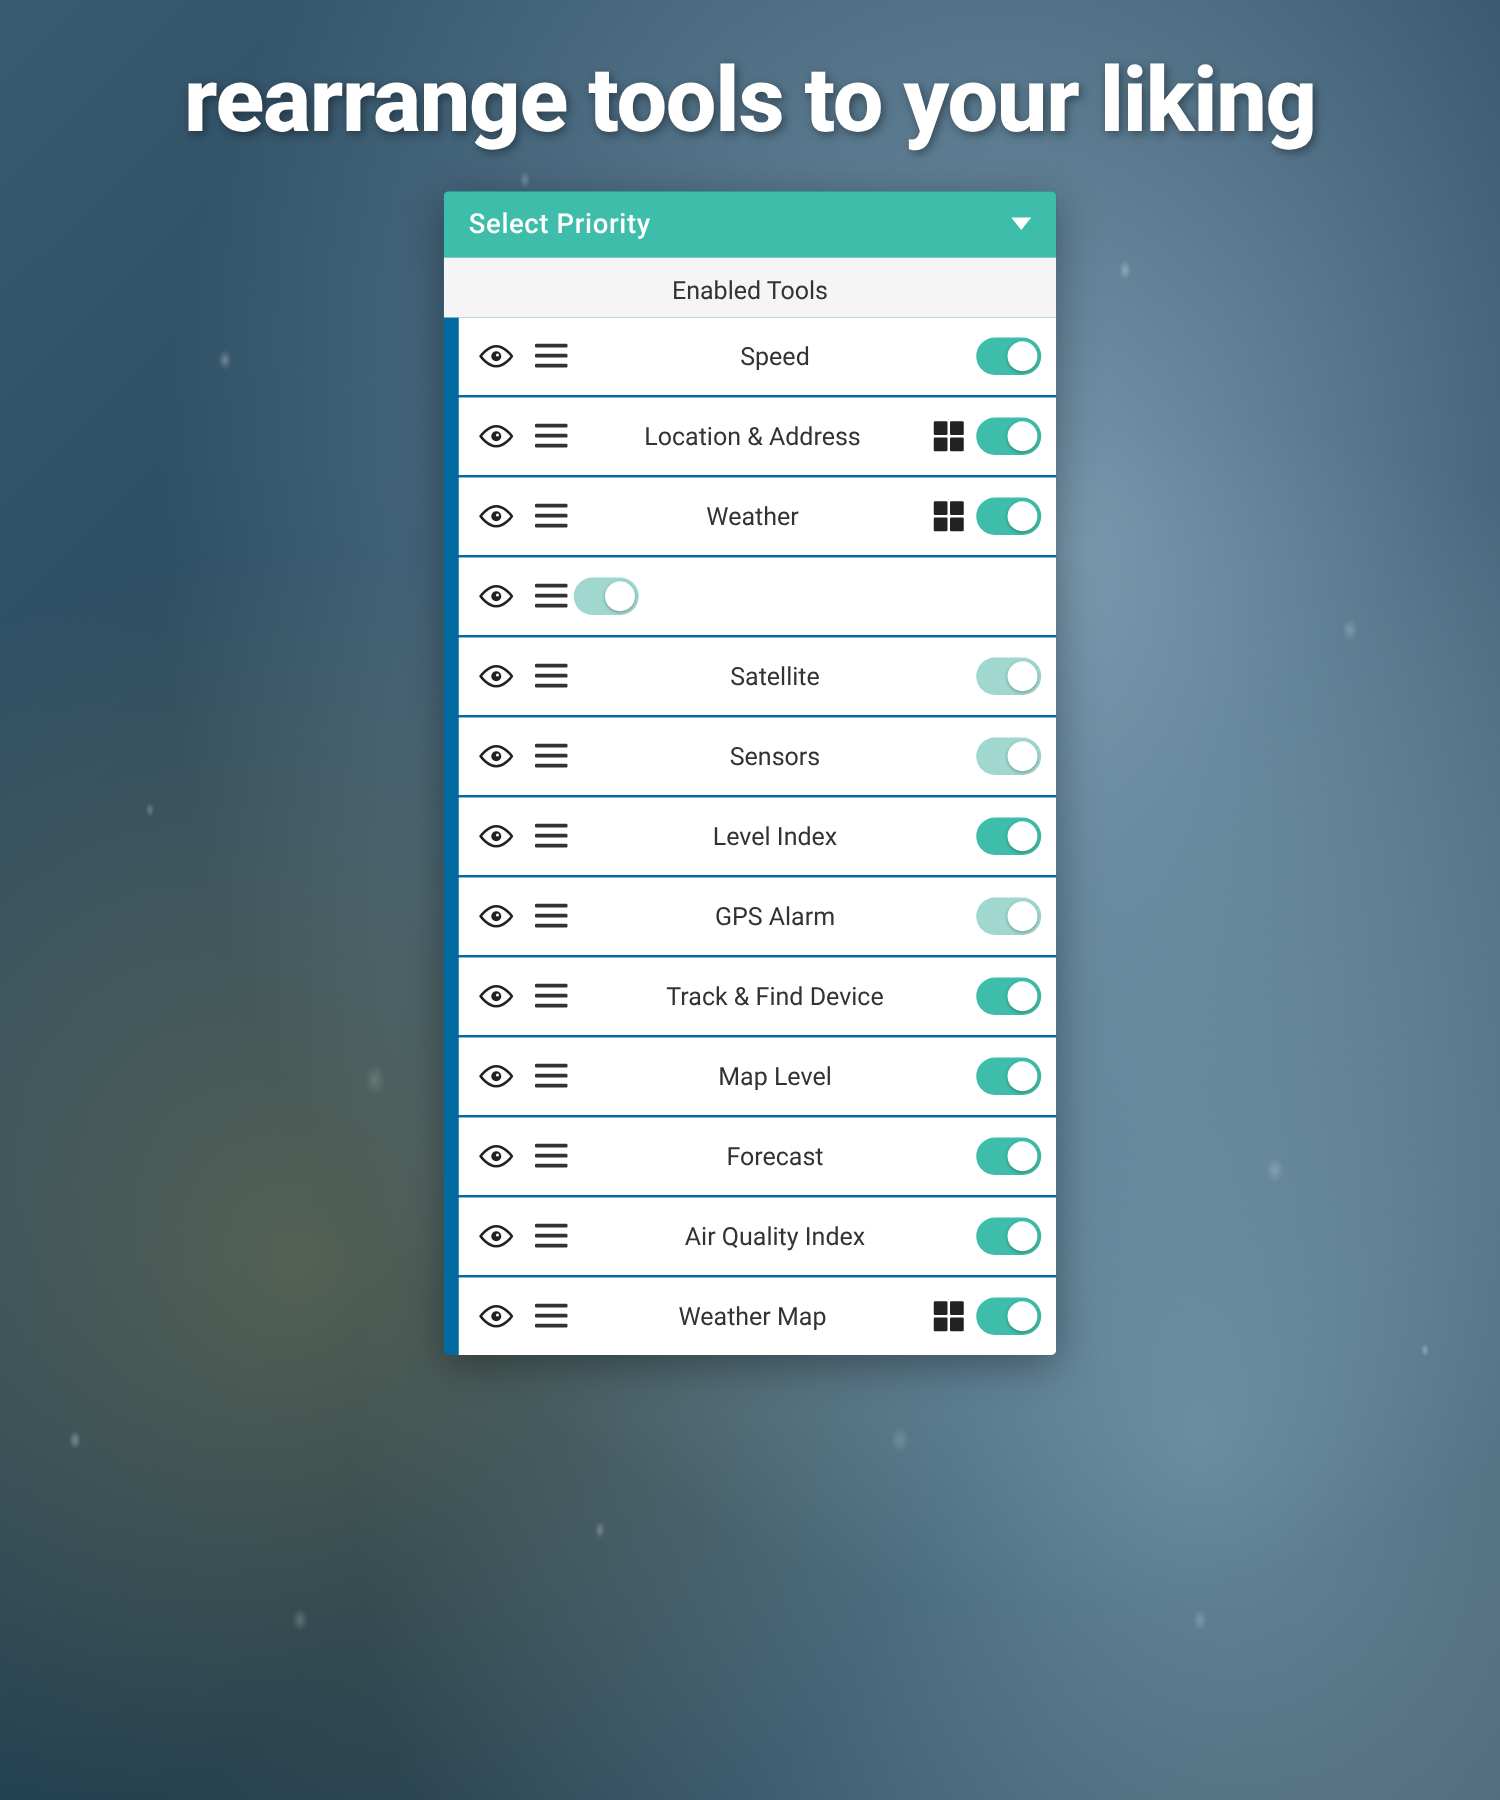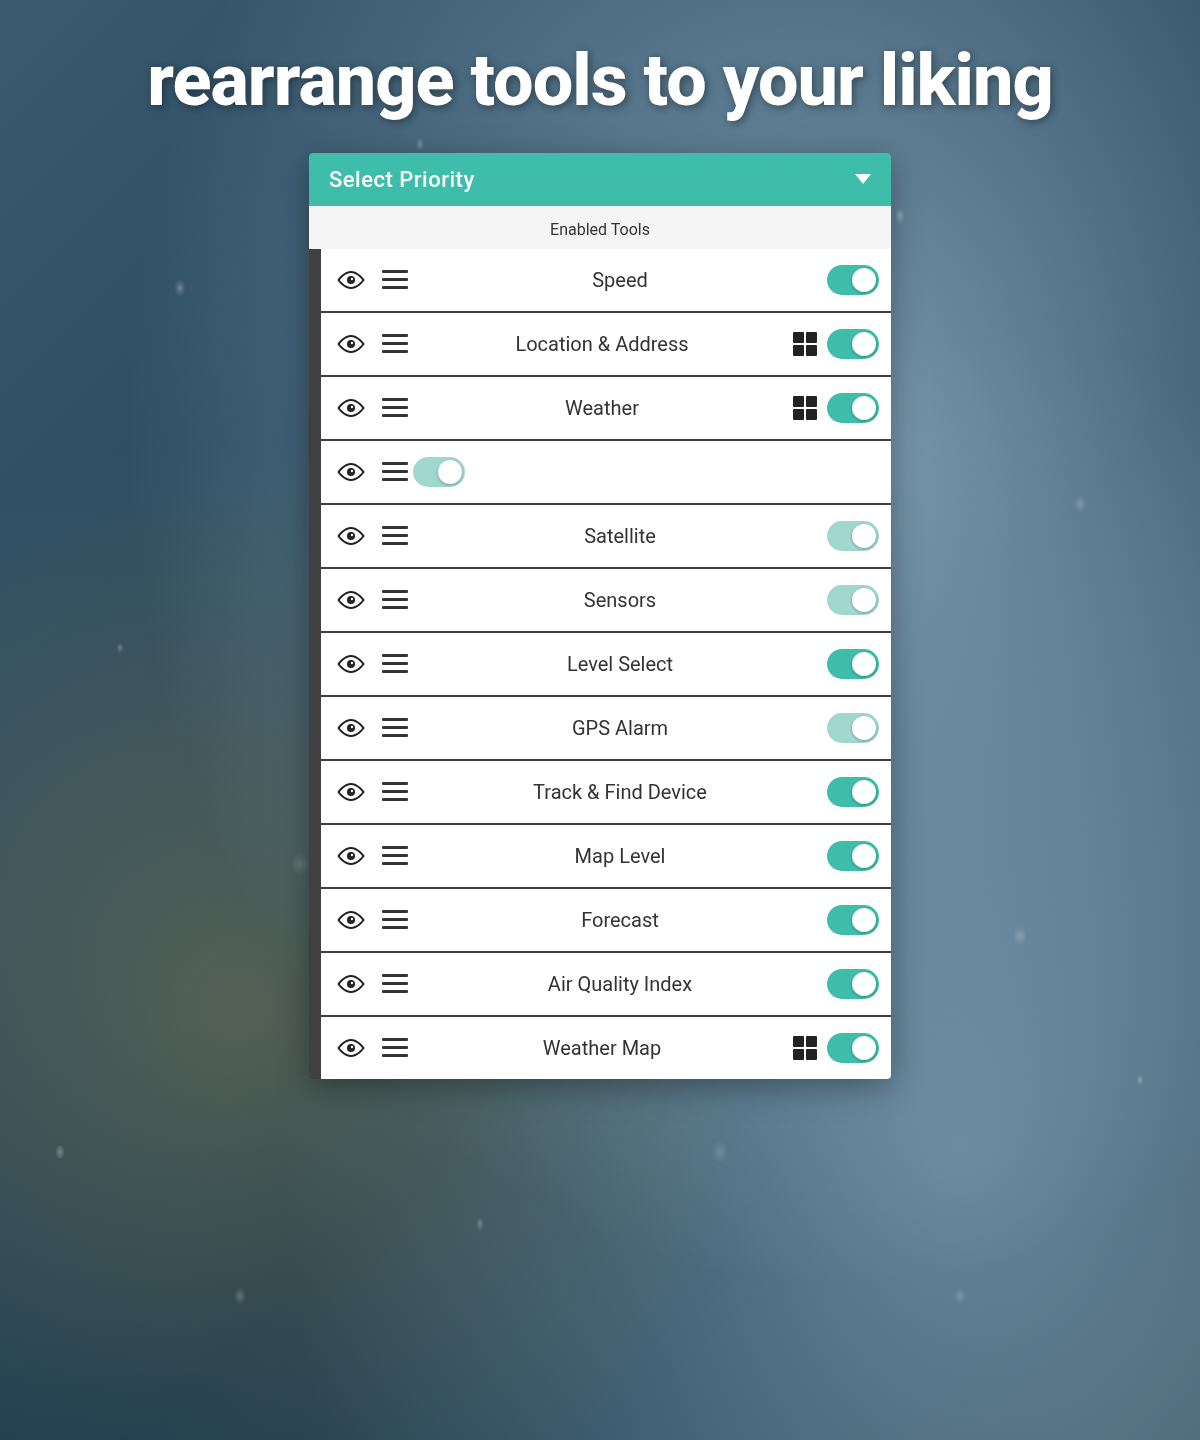--- a/index.html
+++ b/index.html
@@ -70,22 +70,22 @@
       color: white;
       text-align: center;
       line-height: 1.15;
       padding: 0 40px;
       margin-bottom: 30px;
       text-shadow: 2px 2px 8px rgba(0,0,0,0.4);
       letter-spacing: -1px;
     }
 
     .card {
-      width: 582px;
-      background: #404040;
+      width: 490px;
+      background: #0369a1;
       border-radius: 4px;
       overflow: hidden;
       box-shadow: 0 8px 32px rgba(0,0,0,0.35);
     }
 
     .card-header {
       background: #3dbdaa;
       padding: 14px 20px;
       display: flex;
       align-items: center;
@@ -103,21 +103,21 @@
       width: 0;
       height: 0;
       border-left: 8px solid transparent;
       border-right: 8px solid transparent;
       border-top: 10px solid white;
     }
 
     .enabled-tools-label {
       text-align: center;
       padding: 14px 0 10px;
-      font-size: 16px;
+      font-size: 20px;
       color: #333;
       background: #f5f5f5;
       font-weight: 400;
     }
 
     .tool-row {
       display: flex;
       align-items: center;
       background: white;
       margin-bottom: 2px;
@@ -370,21 +370,21 @@
     <path d="M14 2C7 2 1.5 10 1.5 10C1.5 10 7 18 14 18C21 18 26.5 10 26.5 10C26.5 10 21 2 14 2Z" stroke="#222" stroke-width="2" fill="none"></path>
     <circle cx="14" cy="10" r="4" fill="#222"></circle>
     <circle cx="15" cy="9" r="1.2" fill="white"></circle>
   </svg>
           </div>
           <div class="hamburger-icon">
             <div class="hamburger-line"></div>
             <div class="hamburger-line"></div>
             <div class="hamburger-line"></div>
           </div>
-          <div class="tool-name">Level Select</div>
+          <div class="tool-name">Level Index</div>
           <div class="toggle">
             <div class="toggle-knob"></div>
           </div>
         </div>
         <div class="tool-row">
           <div class="eye-icon">
             <svg class="eye-svg" viewBox="0 0 28 20" fill="none" xmlns="http://www.w3.org/2000/svg">
     <path d="M14 2C7 2 1.5 10 1.5 10C1.5 10 7 18 14 18C21 18 26.5 10 26.5 10C26.5 10 21 2 14 2Z" stroke="#222" stroke-width="2" fill="none"></path>
     <circle cx="14" cy="10" r="4" fill="#222"></circle>
     <circle cx="15" cy="9" r="1.2" fill="white"></circle>

